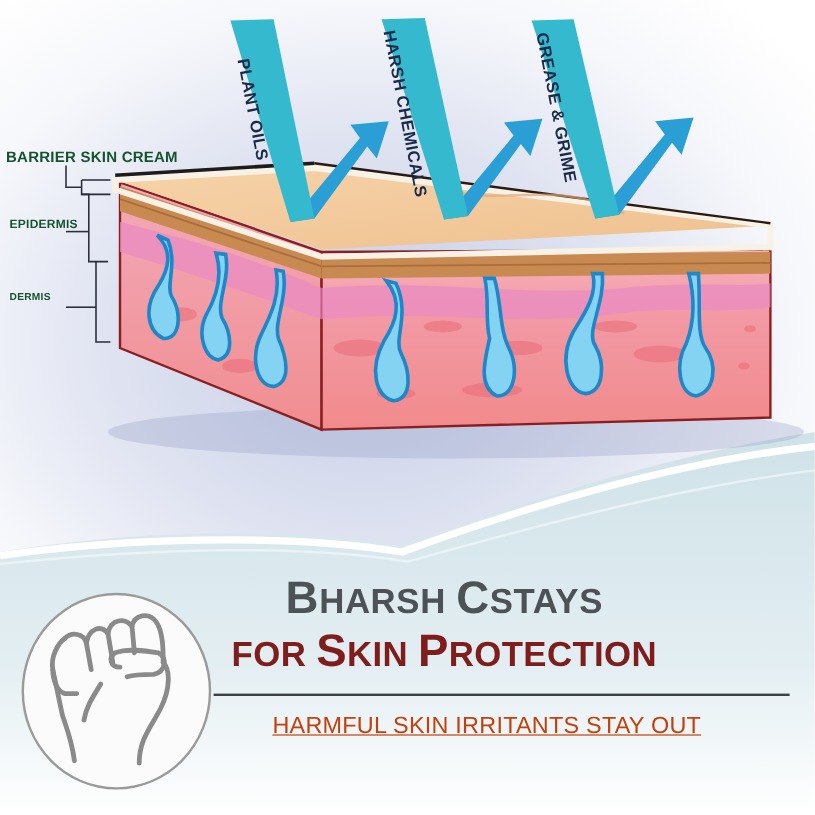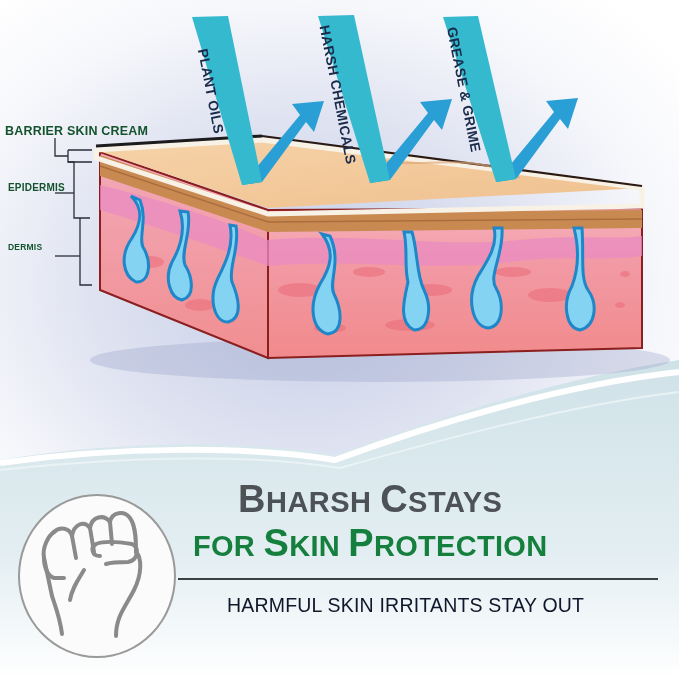--- a/index.html
+++ b/index.html
@@ -21,28 +21,28 @@
   }
   .bottom-band {
     position:absolute; left:0; top:0; width:679px; height:679px; pointer-events:none;
   }
   .title-1 {
     position:absolute; left:238px; top:478px; font-size:38px; font-weight:bold;
     color:#4d5257; letter-spacing:0.5px; white-space:nowrap;
   }
   .title-2 {
     position:absolute; left:193px; top:522px; font-size:38px; font-weight:bold;
-    color:#15803d; letter-spacing:0.3px; white-space:nowrap;
+    color:#7f1d1d; letter-spacing:0.3px; white-space:nowrap;
   }
   .small-cap { font-size:29px; }
   .title-rule {
     position:absolute; left:178px; top:578px; width:480px; height:2px; background:#3c4146;
   }
   .sub {
-    position:absolute; left:227px; font-size:19.5px; color:#0f172a; white-space:nowrap; letter-spacing:0.2px;
+    position:absolute; left:227px; font-size:19.5px; color:#c2410c; white-space:nowrap; letter-spacing:0.2px;text-decoration:underline;
   }
   .sub-1 { top:594px; }
   .sub-2 { top:620px; left:227px; }
   .badge {
     position:absolute; left:18px; top:494px; width:158px; height:164px; border-radius:50%;
     background:#fbfbfb; border:2px solid #9a9a9a; box-sizing:border-box;
   }
 </style>
 </head>
 <body>

